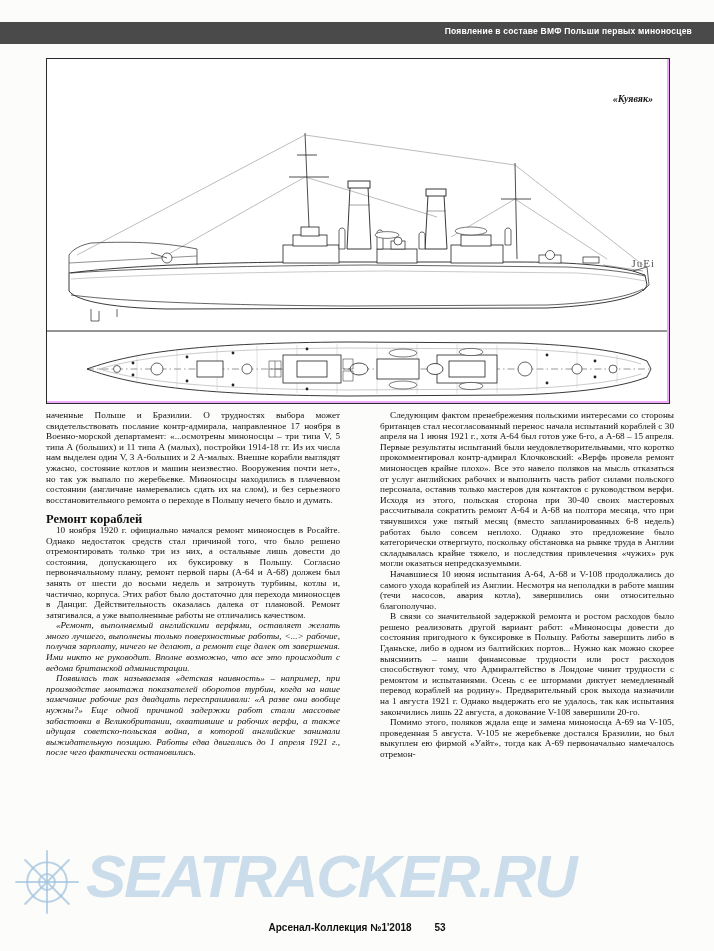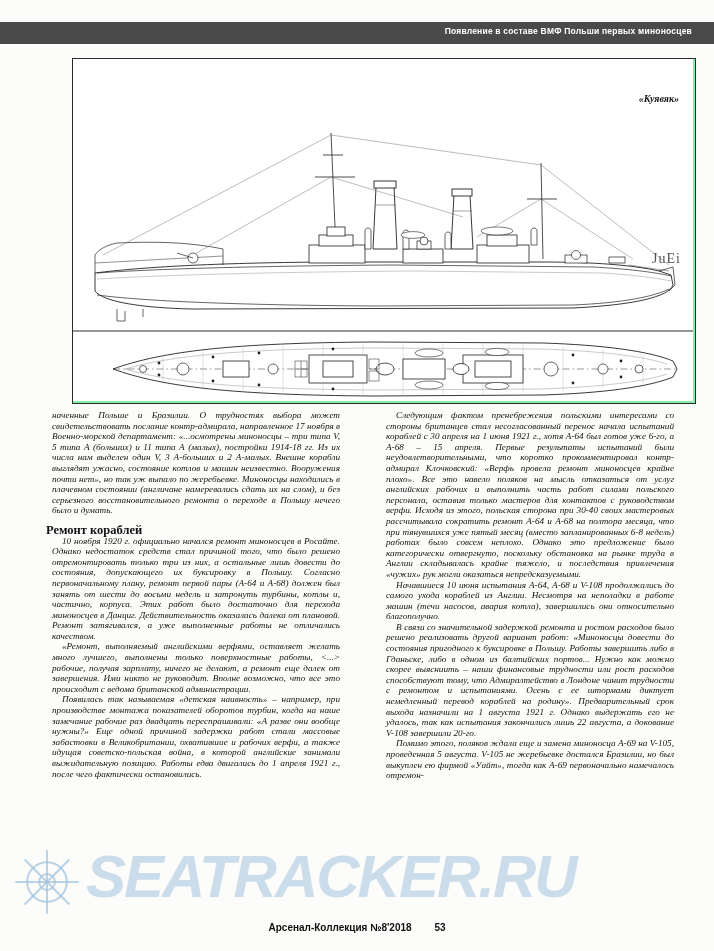--- a/index.html
+++ b/index.html
@@ -41,59 +41,57 @@
     padding-left: 24px;
   }
   
   .illus {
     position: absolute;
     left: 46px;
     top: 58px;
     width: 622px;
     height: 344px;
     border: 1px solid #2b2b2b;
-    background: #86efac;
+    background: #f0abfc;
     overflow: hidden;
-    margin-left: 26px;
   }
   .illus-caption {
     position: absolute;
     right: 16px;
     top: 34px;
     font-family: "Liberation Serif", serif;
     font-size: 10px;
     font-style: italic;
     font-weight: bold;
     color: #1a1a1a;
   }
   .illus-signature {
     position: absolute;
     right: 14px;
-    top: 192px;
+    top: 198px;
     font-family: "Liberation Serif", serif;
-    font-size: 14px;
+    font-size: 11px;
     color: #555;
     letter-spacing: 1px;
   }
   
   .col {
     position: absolute;
     top: 410px;
     width: 294px;
     font-size: 9.2px;
     line-height: 10.6px;
     text-align: justify;
     color: #111;
   }
   .col.left { left: 46px; }
   .col.right { left: 380px; }
   .col p {
-    margin: 0 0 0 6px;
+    margin: 0 0 0 0;
     text-indent: 10px;
-    font-style: italic;
   }
   .col p.noindent { text-indent: 0; }
   .col h3 {
     font-family: "Liberation Serif", serif;
     font-size: 12.5px;
     font-weight: bold;
     margin: 9px 0 0 0;
     text-indent: 0;
   }
   .ital { font-style: italic; }
@@ -354,17 +352,17 @@
         <line x1="2" y1="50" x2="98" y2="50"></line>
         <line x1="16" y1="16" x2="84" y2="84"></line>
         <line x1="84" y1="16" x2="16" y2="84"></line>
       </g>
     </svg>
     <div class="wm-text">SEATRACKER.RU</div>
   </div>
 
   <div class="footer">
     <span>Арсенал-Коллекция</span>
-    <span>№8'2018</span>
+    <span>№1'2018</span>
     <span class="pageno">53</span>
   </div>
 
 </div>
 
 </body></html>

